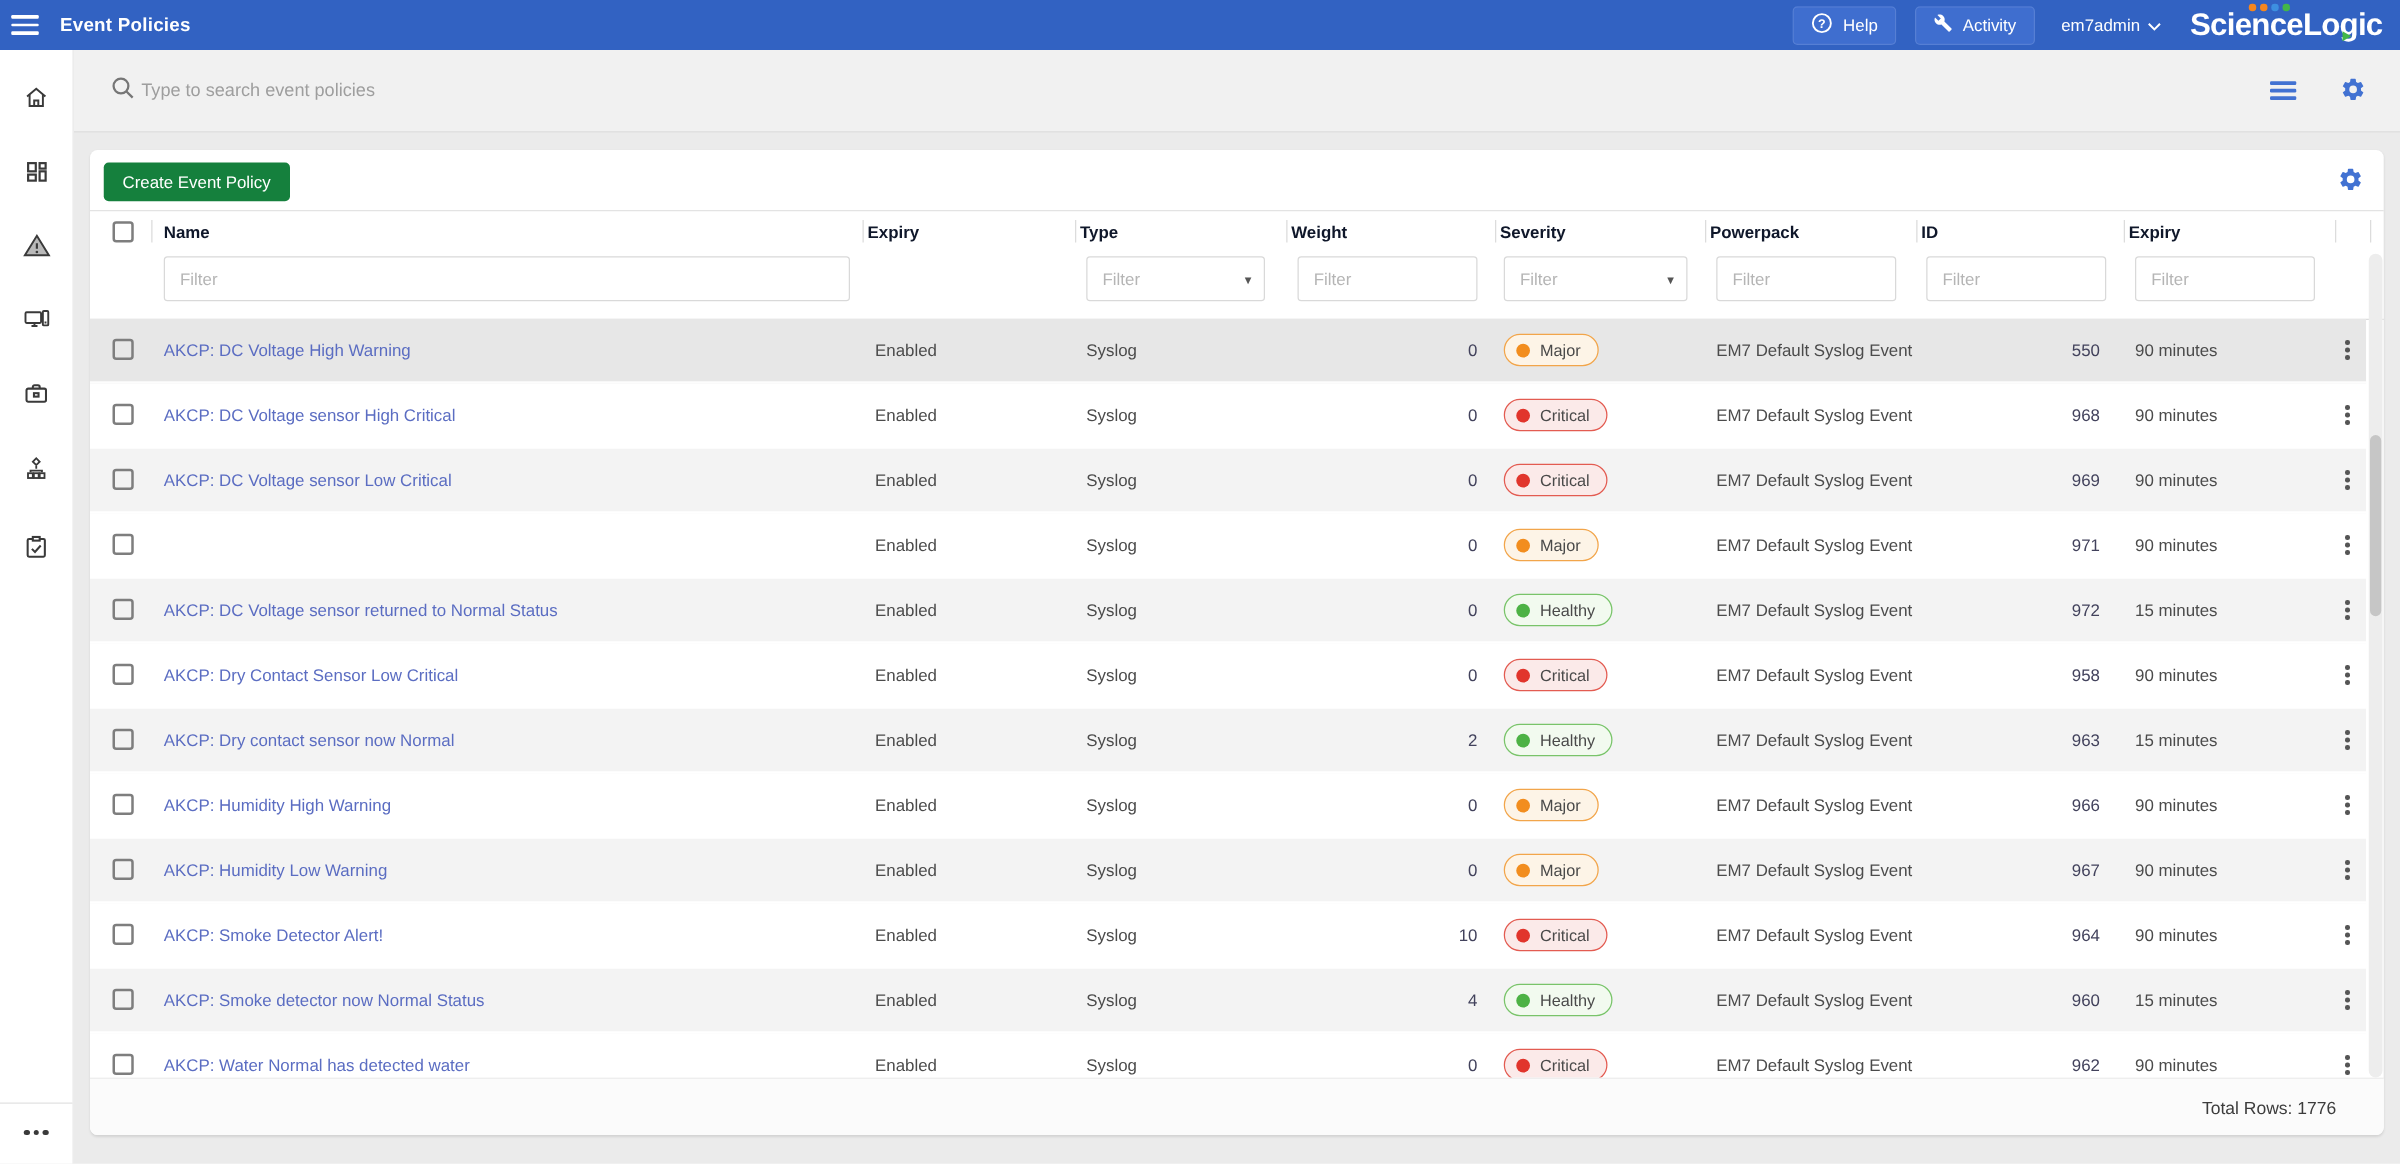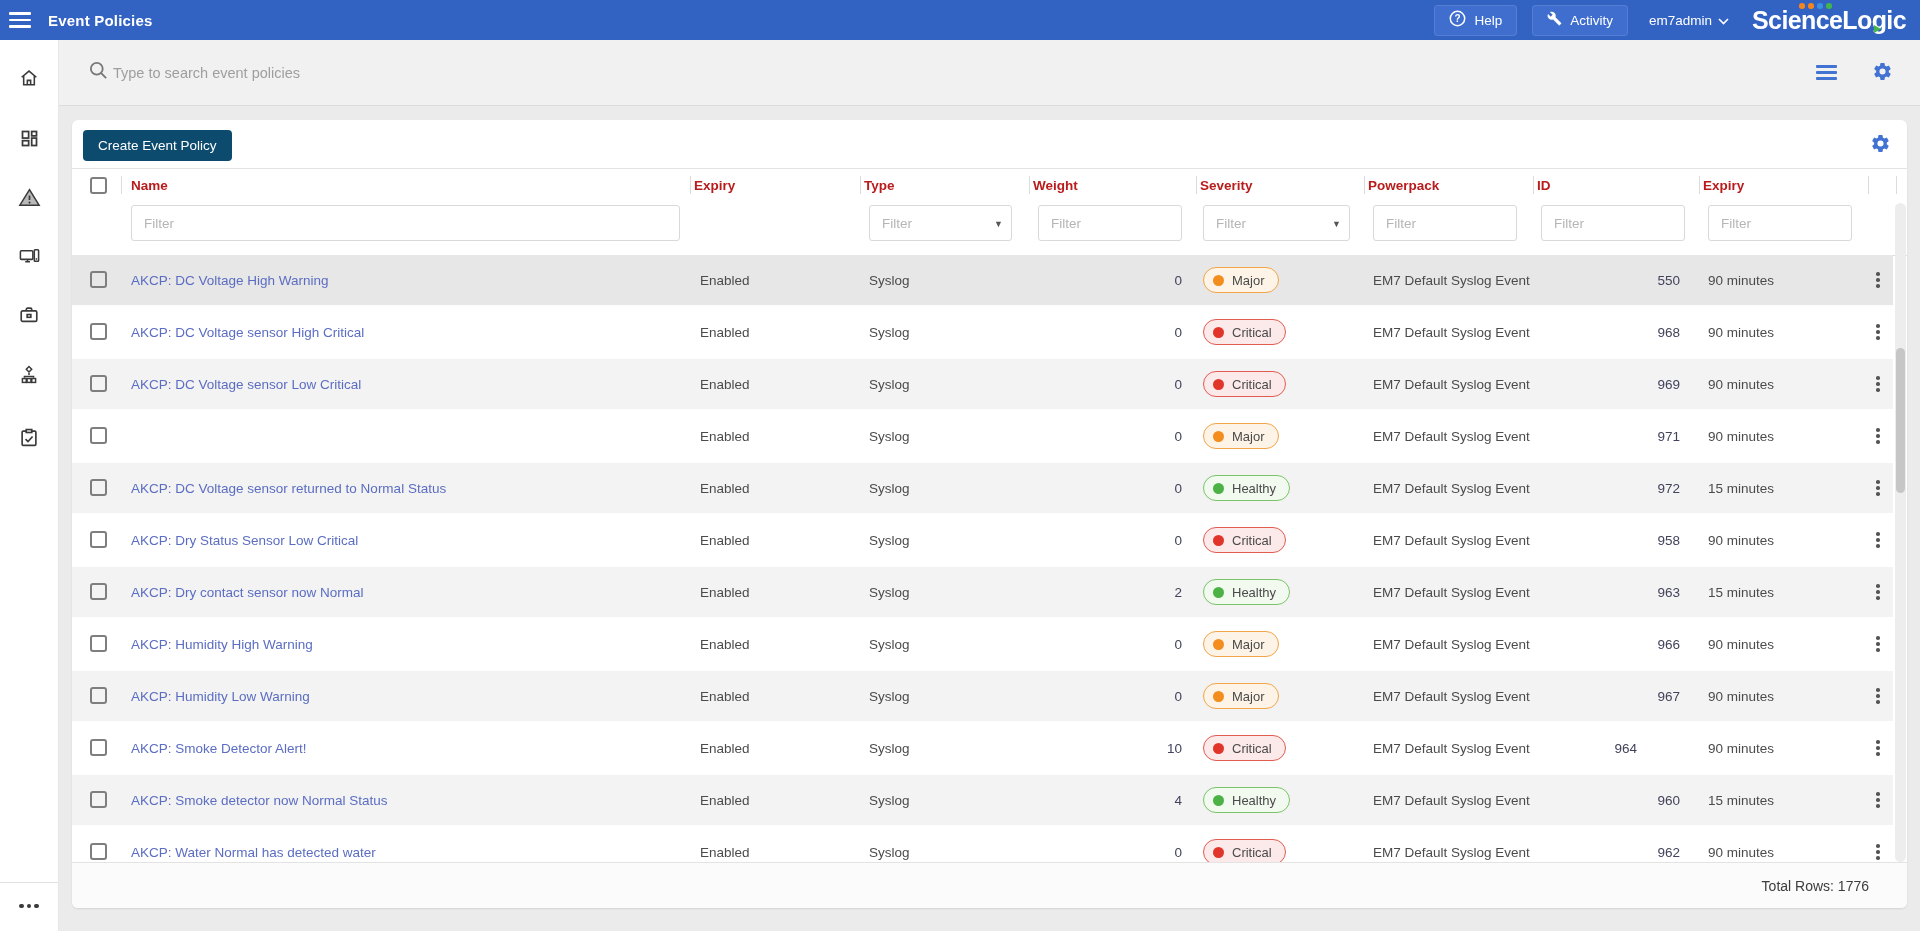--- a/index.html
+++ b/index.html
@@ -30,26 +30,26 @@
   .search-row{position:absolute;left:59px;top:40px;width:1861px;height:66px;background:#f1f1f1;border-bottom:1px solid #dcdcdc;box-sizing:border-box;}
   .search-icon{position:absolute;left:29px;top:20px;}
   .search-input{position:absolute;left:52px;top:14px;width:900px;height:36px;border:none;background:transparent;outline:none;font-size:14.5px;color:#444;font-family:"Liberation Sans",sans-serif;}
   .search-input::placeholder{color:#9e9e9e;}
   .list-toggle{position:absolute;right:83px;top:25px;width:21px;height:15px;display:flex;flex-direction:column;justify-content:space-between;cursor:pointer;}
   .list-toggle i{display:block;height:3px;background:#4272d2;border-radius:1px;}
   .gear-blue{cursor:pointer;}
   .search-gear{position:absolute;right:27px;top:21px;}
   
   .card{position:absolute;left:72px;top:120px;width:1835px;height:788px;background:#fff;border-radius:6px;box-shadow:0 1px 2px rgba(0,0,0,.1);}
-  .create-btn{position:absolute;left:11px;top:10px;height:31px;padding:0 15px;background:#0c4a6e;color:#fff;border:none;border-radius:4px;font-size:13.5px;font-family:"Liberation Sans",sans-serif;cursor:pointer;}
+  .create-btn{position:absolute;left:11px;top:10px;height:31px;padding:0 15px;background:#15803d;color:#fff;border:none;border-radius:4px;font-size:13.5px;font-family:"Liberation Sans",sans-serif;cursor:pointer;}
   .card-gear{position:absolute;right:16px;top:13px;}
   
   .thead{position:absolute;top:48px;left:0;right:0;height:32px;border-top:1px solid #e3e3e3;}
   .sep{position:absolute;top:7px;width:1px;height:18px;background:#dcdcdc;}
-  .th{position:absolute;top:0;height:32px;display:flex;align-items:center;font-weight:bold;font-size:13.5px;color:#b91c1c;cursor:pointer;}
+  .th{position:absolute;top:0;height:32px;display:flex;align-items:center;font-weight:bold;font-size:13.5px;color:#0f172a;cursor:pointer;}
   .checkbox{display:inline-block;width:17px;height:17px;border:2px solid #7e7e7e;border-radius:3px;box-sizing:border-box;background:transparent;cursor:pointer;}
   .head-check{position:absolute;left:18px;top:8px;}
   
   .filters{position:absolute;top:80px;left:0;right:0;height:55px;border-bottom:1px solid #dcdcdc;}
   .filter{position:absolute;top:5px;height:36px;border:1px solid #d9d9d9;border-radius:3px;font-size:13.5px;padding:0 12px;color:#555;box-sizing:border-box;background:#fff;outline:none;font-family:"Liberation Sans",sans-serif;}
   .filter::placeholder{color:#b5b5b5;}
   .filter-arrow{position:absolute;top:19px;font-size:9px;color:#555;pointer-events:none;}
   
   .rows{position:absolute;top:135px;left:0;width:1821px;height:607px;overflow:hidden;}
   .row{position:relative;width:100%;height:52px;box-sizing:border-box;border-bottom:2px solid #fff;background:#fff;}
@@ -344,21 +344,21 @@
         <span class="cell num" style="left: 1508px; width: 100px;">972</span>
         <span class="cell" style="left: 1636px;">15 minutes</span>
         <span class="kebab">
           <i></i>
           <i></i>
           <i></i>
         </span>
       </div>
       <div class="row">
         <span class="checkbox row-check"></span>
-        <a class="cell link" style="left: 59px;">AKCP: Dry Status Sensor Low Critical</a>
+        <a class="cell link" style="left: 59px;">AKCP: Dry Contact Sensor Low Critical</a>
         <span class="cell" style="left: 628px;">Enabled</span>
         <span class="cell" style="left: 797px;">Syslog</span>
         <span class="cell num" style="left: 1010px; width: 100px;">0</span>
         <span class="cell" style="left: 1131px;">
           <span class="pill" style="border-color: rgb(227, 91, 81); background: rgb(251, 234, 233);">
             <i style="background: rgb(225, 53, 44);"></i>
             <span>Critical</span>
           </span>
         </span>
         <span class="cell" style="left: 1301px;">EM7 Default Syslog Event</span>
@@ -439,21 +439,21 @@
         <span class="cell" style="left: 628px;">Enabled</span>
         <span class="cell" style="left: 797px;">Syslog</span>
         <span class="cell num" style="left: 1010px; width: 100px;">10</span>
         <span class="cell" style="left: 1131px;">
           <span class="pill" style="border-color: rgb(227, 91, 81); background: rgb(251, 234, 233);">
             <i style="background: rgb(225, 53, 44);"></i>
             <span>Critical</span>
           </span>
         </span>
         <span class="cell" style="left: 1301px;">EM7 Default Syslog Event</span>
-        <span class="cell num" style="left: 1465px; width: 100px;">964</span>
+        <span class="cell num" style="left: 1508px; width: 100px;">964</span>
         <span class="cell" style="left: 1636px;">90 minutes</span>
         <span class="kebab">
           <i></i>
           <i></i>
           <i></i>
         </span>
       </div>
       <div class="row alt">
         <span class="checkbox row-check"></span>
         <a class="cell link" style="left: 59px;">AKCP: Smoke detector now Normal Status</a>

